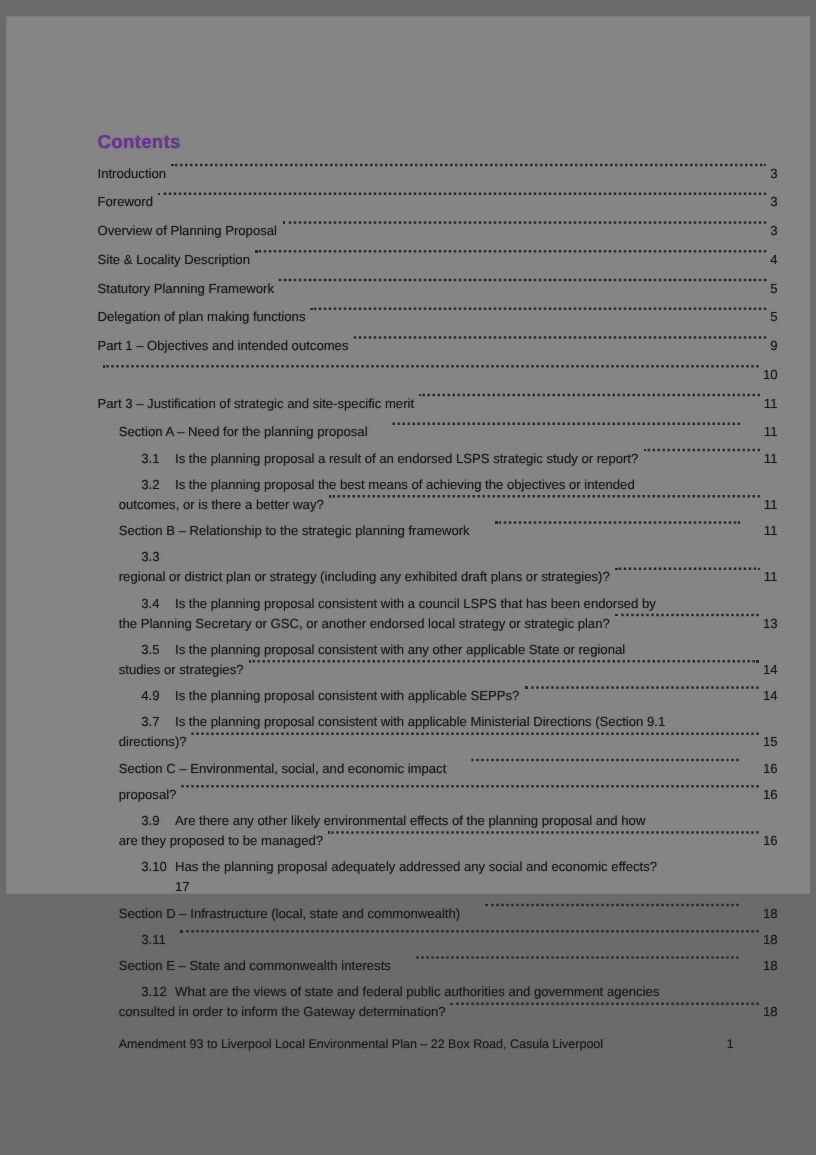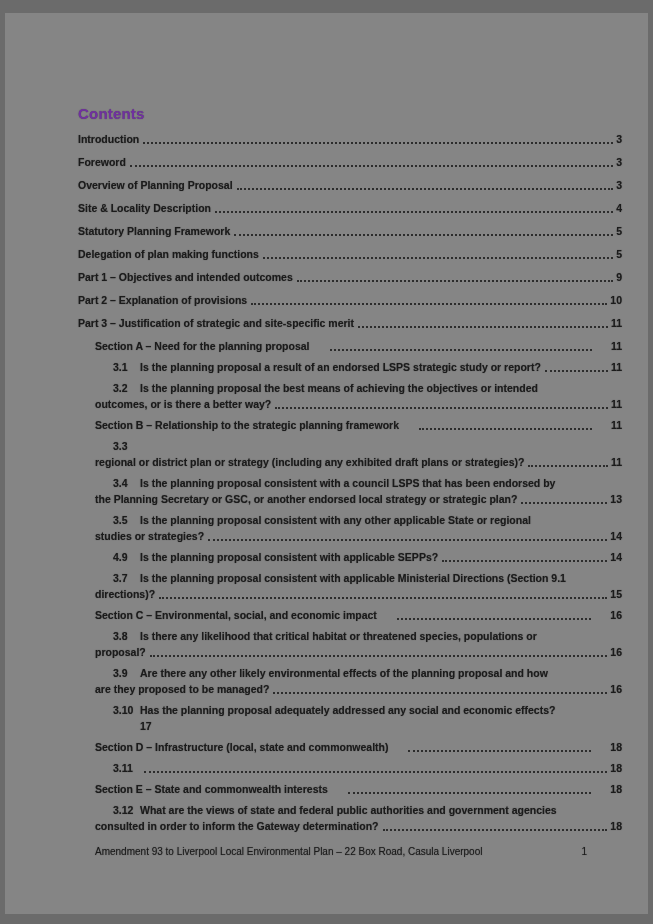--- a/index.html
+++ b/index.html
@@ -5,36 +5,36 @@
   * { box-sizing: border-box; }
   html, body { margin: 0; padding: 0; }
   body {
     width: 653px; height: 924px;
     background: #6b6b6b; 
     font-family: "Liberation Sans", "DejaVu Sans", sans-serif;
     overflow: hidden; position: relative;
   }
   .page {
     position: absolute; left: 5px; top: 13px;
-    width: 643px; height: 901px;
+    width: 643px; height: 702px;
     background: #858585; 
     padding: 92px 26px 0 73px;
     color: #1b1b1b;
     text-shadow: 0 0 1px rgba(25,25,25,0.55); 
   }
   .page-title {
     font-size: 15px; font-weight: bold;
     letter-spacing: 0.2px;
     margin: 0 0 8px 0;
     line-height: 18px;
   }
   .toc { font-size: 10.5px; }
   .toc-entry { margin: 0 0 5px 0; }
   .toc-entry.level1 { margin-bottom: 7px; }
-  .toc-row { display: flex; align-items: flex-end; line-height: 16px; font-weight: bold; }
+  .toc-row { display: flex; line-height: 16px; }
   .toc-entry.level2 .toc-row { padding-left: 17px; gap: 16px; }
   .toc-entry.level3 .toc-row.first { padding-left: 35px; }
   .toc-entry.level3 .toc-row.cont  { padding-left: 17px; }
   .toc-entry.level3 .toc-row.pageline { padding-left: 62px; }
   .toc-entry-number { display: inline-block; width: 27px; flex-shrink: 0; }
   .toc-entry-text { white-space: nowrap; }
   .dots {
     flex: 1 1 auto; min-width: 10px;
     border-bottom: 2px dotted #2c2c2c;
     margin: 0 3px 3px 4px; height: 1px;
@@ -97,21 +97,20 @@
       </div>
       <div class="toc-entry level1">
         <div class="toc-row">
           <span class="toc-entry-text">Part 1 – Objectives and intended outcomes</span>
           <span class="dots"></span>
           <span class="toc-page-number">9</span>
         </div>
       </div>
       <div class="toc-entry level1">
         <div class="toc-row">
-          <span class="toc-entry-text">Part 2 – Explanation of provisions</span>
           <span class="dots"></span>
           <span class="toc-page-number">10</span>
         </div>
       </div>
       <div class="toc-entry level1">
         <div class="toc-row">
           <span class="toc-entry-text">Part 3 – Justification of strategic and site-specific merit</span>
           <span class="dots"></span>
           <span class="toc-page-number">11</span>
         </div>
@@ -201,24 +200,20 @@
         </div>
       </div>
       <div class="toc-entry level2">
         <div class="toc-row">
           <span class="toc-entry-text">Section C – Environmental, social, and economic impact</span>
           <span class="dots"></span>
           <span class="toc-page-number">16</span>
         </div>
       </div>
       <div class="toc-entry level3">
-        <div class="toc-row first">
-          <span class="toc-entry-number">3.8</span>
-          <span class="toc-entry-text">Is there any likelihood that critical habitat or threatened species, populations or</span>
-        </div>
         <div class="toc-row cont">
           <span class="toc-entry-text">proposal?</span>
           <span class="dots"></span>
           <span class="toc-page-number">16</span>
         </div>
       </div>
       <div class="toc-entry level3">
         <div class="toc-row first">
           <span class="toc-entry-number">3.9</span>
           <span class="toc-entry-text">Are there any other likely environmental effects of the planning proposal and how</span>

